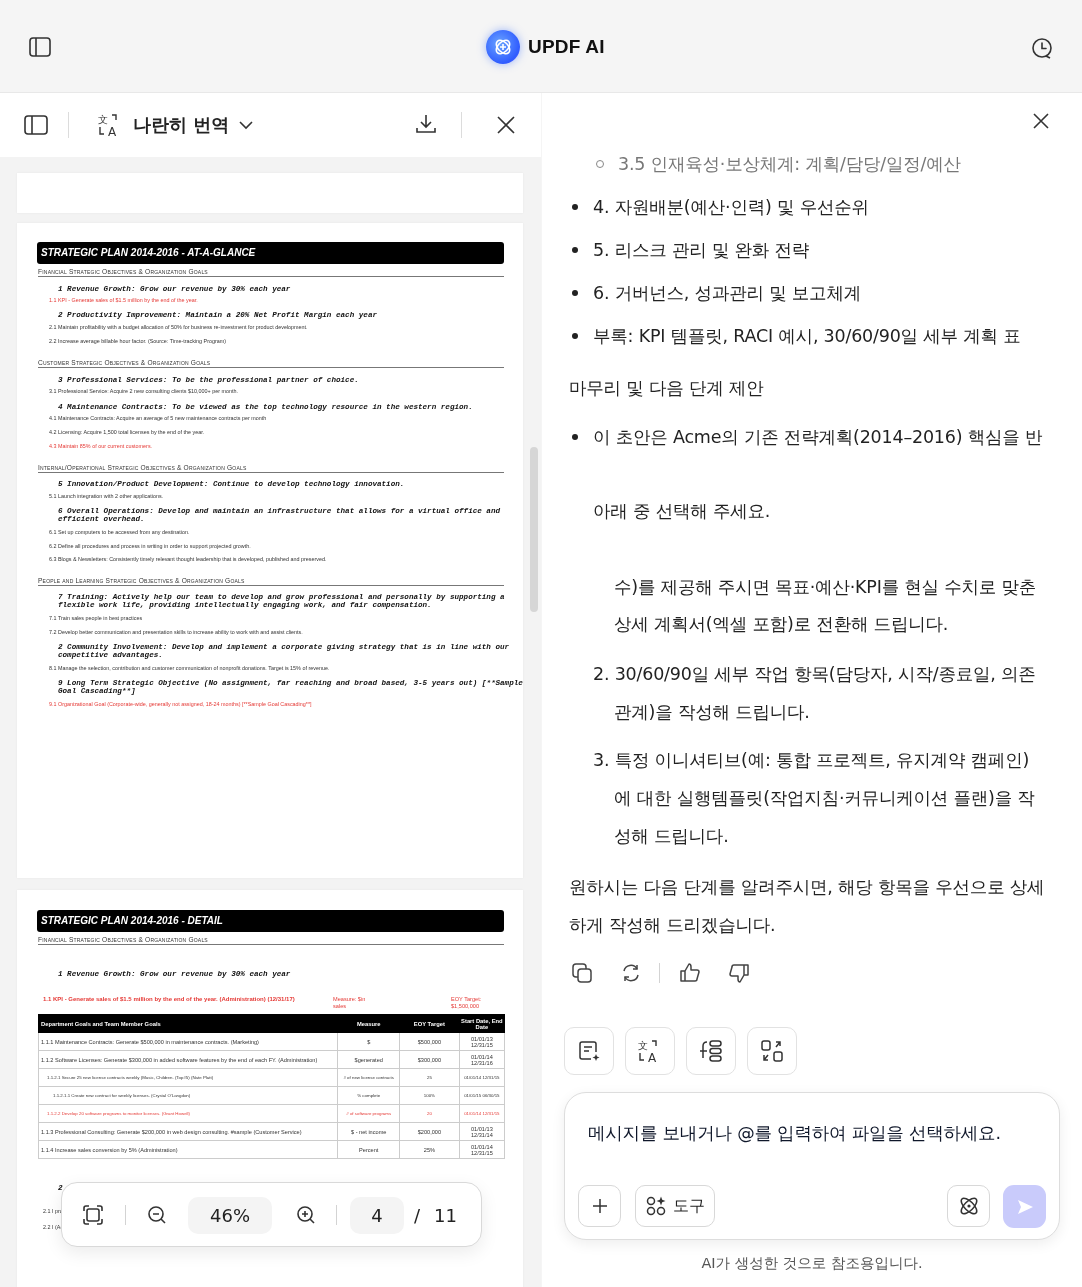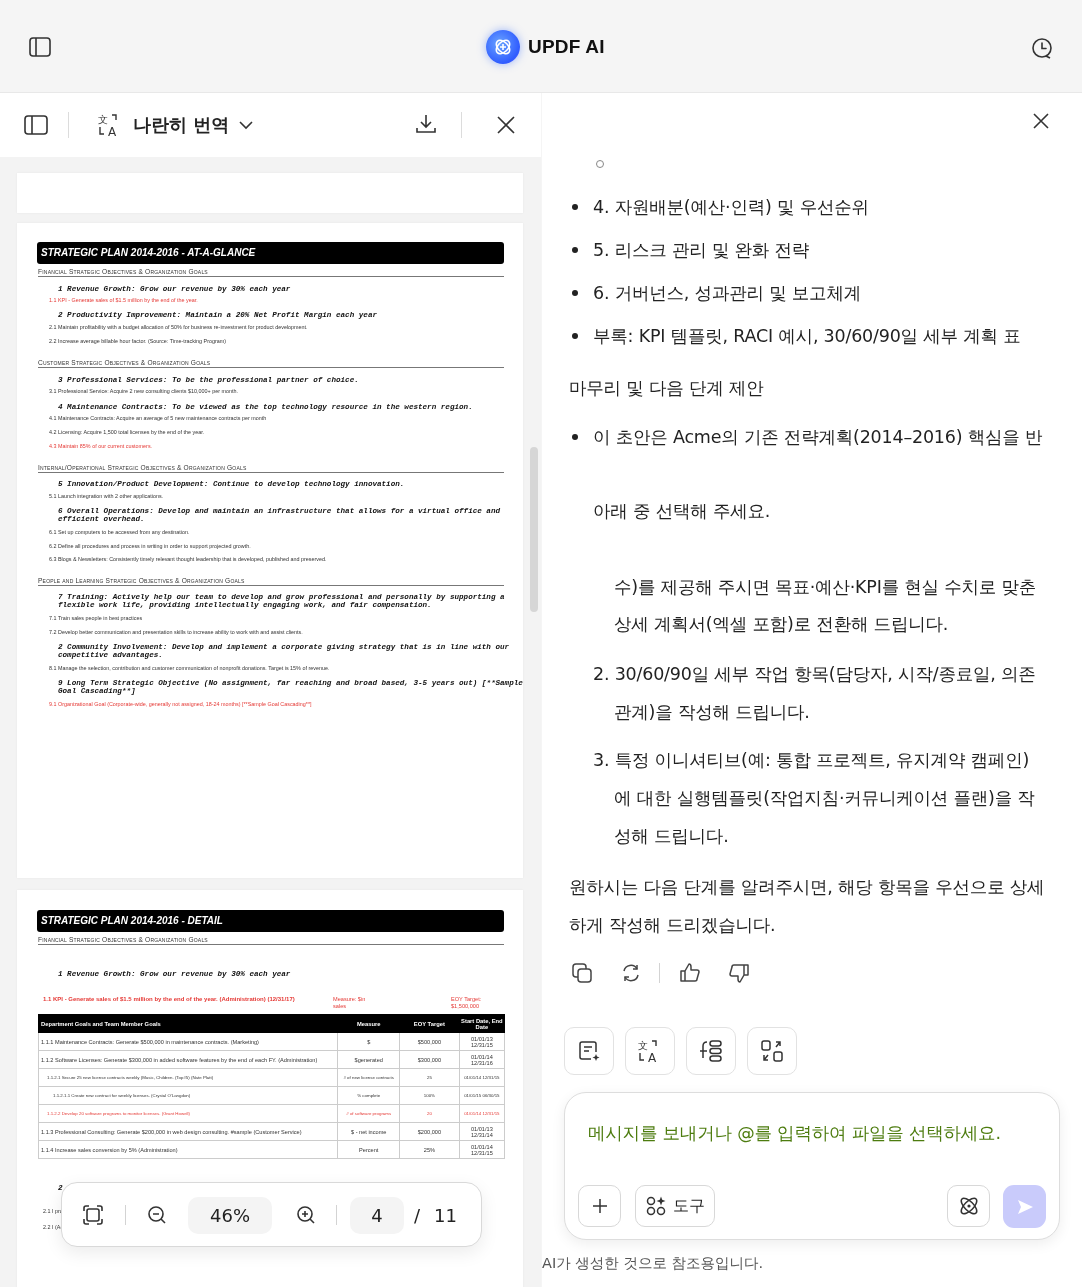--- a/index.html
+++ b/index.html
@@ -44,24 +44,24 @@
 .right{position:absolute;left:542px;top:93px;width:540px;height:1194px;background:#fff}
 .chat{position:absolute;left:0;top:0;width:540px;height:900px;overflow:hidden}
 .t{position:absolute;font-size:17.5px;color:#222;white-space:nowrap;letter-spacing:-.2px}
 .bul{position:absolute;width:6px;height:6px;border-radius:50%;background:#222}
 .circ{position:absolute;width:8px;height:8px;border-radius:50%;border:1.4px solid #888}
 .actions{position:absolute;top:858px;left:0;width:540px;height:40px}
 .act{position:absolute;width:24px;height:24px}
 .tools{position:absolute;top:934px;left:22px;display:flex;gap:11px}
 .tool{width:50px;height:48px;border:1px solid #e2e2e2;border-radius:10px;background:#fff;display:flex;align-items:center;justify-content:center}
 .inputbox{position:absolute;left:22px;top:999px;width:496px;height:148px;border:1px solid #ddd;border-radius:22px;background:#fff;box-shadow:0 4px 14px rgba(0,0,0,.07)}
-.ph{position:absolute;left:23px;top:28px;font-size:17.5px;color:#4d7c0f;letter-spacing:-.2px}
+.ph{position:absolute;left:23px;top:28px;font-size:17.5px;color:#0f172a;letter-spacing:-.2px}
 .ib-btn{position:absolute;top:92px;height:42px;border:1px solid #d8d8d8;border-radius:10px;background:#fff;display:flex;align-items:center;justify-content:center;gap:6px;font-size:16px;color:#222}
 .send{position:absolute;left:438px;top:92px;width:43px;height:43px;border-radius:11px;background:#c9cbfb;display:flex;align-items:center;justify-content:center}
-.foot{position:absolute;left:0;top:1161px;width:540px;font-size:14.5px;color:#555}
+.foot{position:absolute;left:0;top:1161px;width:540px;text-align:center;font-size:14.5px;color:#555}
 </style>
 </head>
 <body>
 
 <div class="titlebar">
   <div class="tb-left">
     <svg width="24" height="22" viewBox="0 0 24 22">
         <rect x="2" y="2" width="20" height="18" rx="3" fill="none" stroke="#333" stroke-width="1.6"></rect>
         <line x1="8" y1="2" x2="8" y2="20" stroke="#333" stroke-width="1.6"></line>
       </svg>
@@ -262,20 +262,21 @@
 
 <div class="right">
   <div style="position:absolute;left:489px;top:18px">
     <svg width="20" height="20" viewBox="0 0 20 20">
         <path d="M3 3l14 14M17 3L3 17" stroke="#333" stroke-width="1.6"></path>
       </svg>
   </div>
 
   <div class="chat">
     <div class="circ" style="left:54px;top:67px"></div>
+    <div class="t" style="left:76px;top:59px;color:#777">3.5 인재육성·보상체계: 계획/담당/일정/예산</div>
 
     <div class="bul" style="left:30px;top:111px"></div>
     <div class="t" style="left:51px;top:102px">4. 자원배분(예산·인력) 및 우선순위</div>
     <div class="bul" style="left:30px;top:154px"></div>
     <div class="t" style="left:51px;top:145px">5. 리스크 관리 및 완화 전략</div>
     <div class="bul" style="left:30px;top:197px"></div>
     <div class="t" style="left:51px;top:188px">6. 거버넌스, 성과관리 및 보고체계</div>
     <div class="bul" style="left:30px;top:240px"></div>
     <div class="t" style="left:51px;top:231px">부록: KPI 템플릿, RACI 예시, 30/60/90일 세부 계획 표</div>
 

